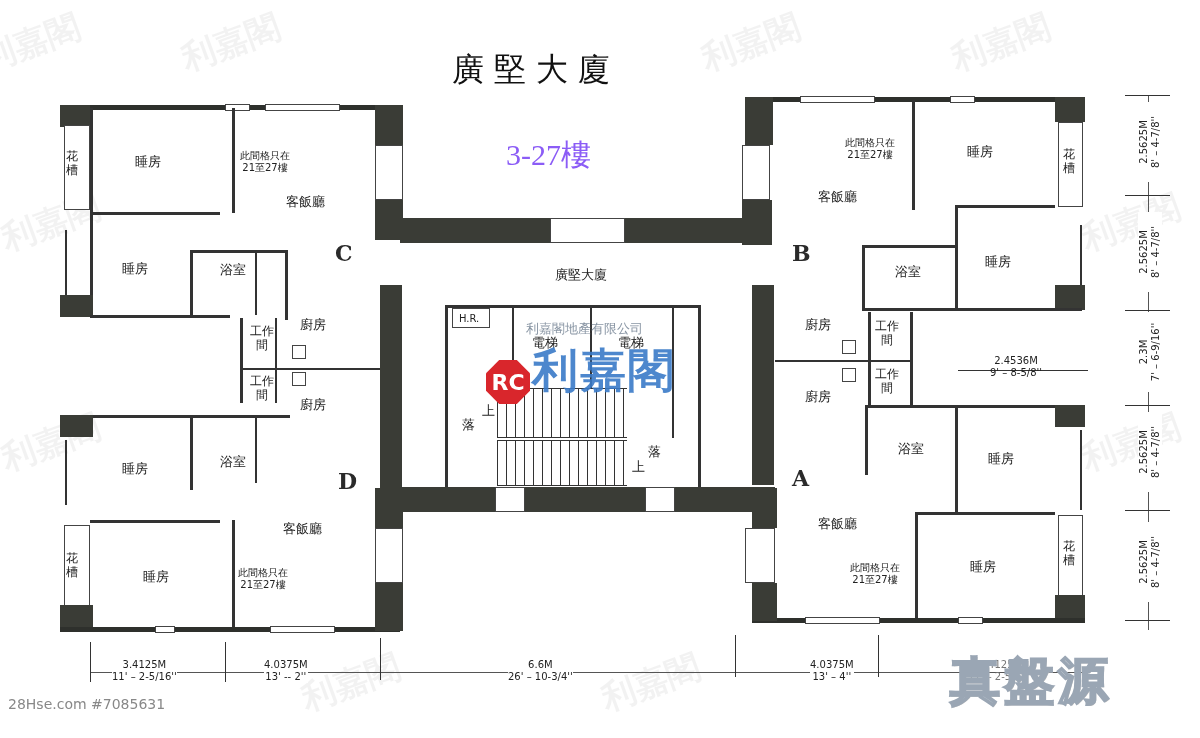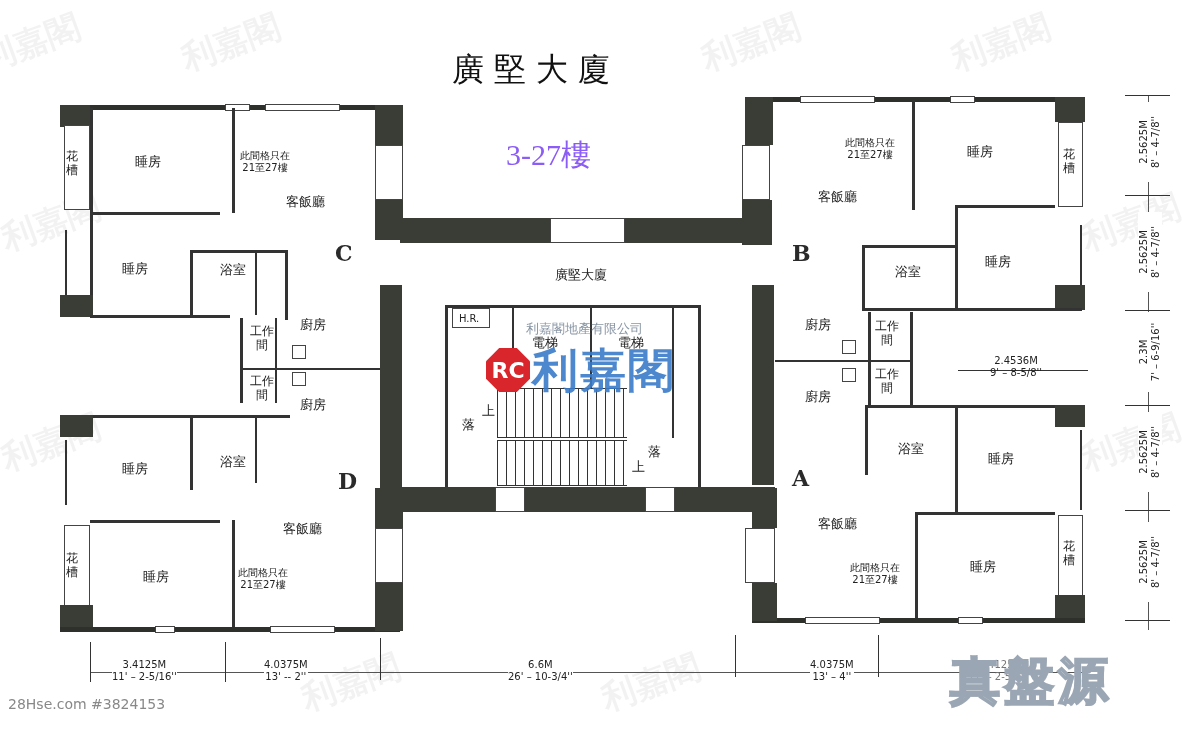--- a/index.html
+++ b/index.html
@@ -13,21 +13,21 @@
   .small { font-size:10px; text-align:center; line-height:1.15; color:#222; }
   .unit { position:absolute; font-family:"DejaVu Serif", serif; font-weight:bold; font-size:22px; color:#2a2a2a; }
   .title { position:absolute; font-family:"DejaVu Serif", serif; font-size:32px; letter-spacing:10px; color:#111; }
   .subtitle { position:absolute; font-family:Liberation Serif, serif; font-size:30px; color:#8b5cf6; }
   .dim { position:absolute; font-size:10px; color:#222; text-align:center; line-height:1.2; white-space:nowrap; }
   .vdim { position:absolute; font-size:10px; color:#222; text-align:center; line-height:1.2; white-space:nowrap; transform:rotate(-90deg); transform-origin:center; }
   .wm { position:absolute; font-size:34px; color:rgba(0,0,0,0.05); white-space:nowrap; transform:rotate(-20deg); font-weight:bold; pointer-events:none; }
   .credit { position:absolute; left:8px; top:696px; font-size:14px; color:#888; }
   .brand { position:absolute; left:950px; top:648px; font-size:50px; font-weight:bold; color:#fff; letter-spacing:4px;
            -webkit-text-stroke:2px #9aa6b4; text-shadow:1px 1px 0 #bbb; }
-  .logo { position:absolute; left:486px; top:348px; width:44px; height:44px; background:#d9262c; color:#fff; font-weight:bold;
+  .logo { position:absolute; left:486px; top:360px; width:44px; height:44px; background:#d9262c; color:#fff; font-weight:bold;
           font-size:22px; display:flex; align-items:center; justify-content:center; clip-path:polygon(30% 0,70% 0,100% 30%,100% 70%,70% 100%,30% 100%,0 70%,0 30%); }
   .logo-text { position:absolute; left:532px; top:340px; font-size:46px; font-weight:bold; color:#3a7bc8; letter-spacing:2px; opacity:0.9; }
   .company { position:absolute; left:526px; top:320px; font-size:13px; color:#6a7a8c; opacity:0.8; }
   .stair { position:absolute; background:repeating-linear-gradient(90deg, #333 0 1px, transparent 1px 9px); border-top:1px solid #333; border-bottom:1px solid #333; }
 </style>
 </head>
 <body>
 
 <div>
   <div class="wm" style="left:-20px;top:20px">利嘉閣</div>
@@ -313,14 +313,14 @@
       <div>8' – 4-7/8''</div>
   </div>
 </div>
 
 <div>
   <div class="company">利嘉閣地產有限公司</div>
   <div class="logo">RC</div>
   <div class="logo-text">利嘉閣</div>
 </div>
 
-<div class="credit">28Hse.com #3824153</div>
+<div class="credit">28Hse.com #7085631</div>
 <div class="brand">真盤源</div>
 
 </body></html>

